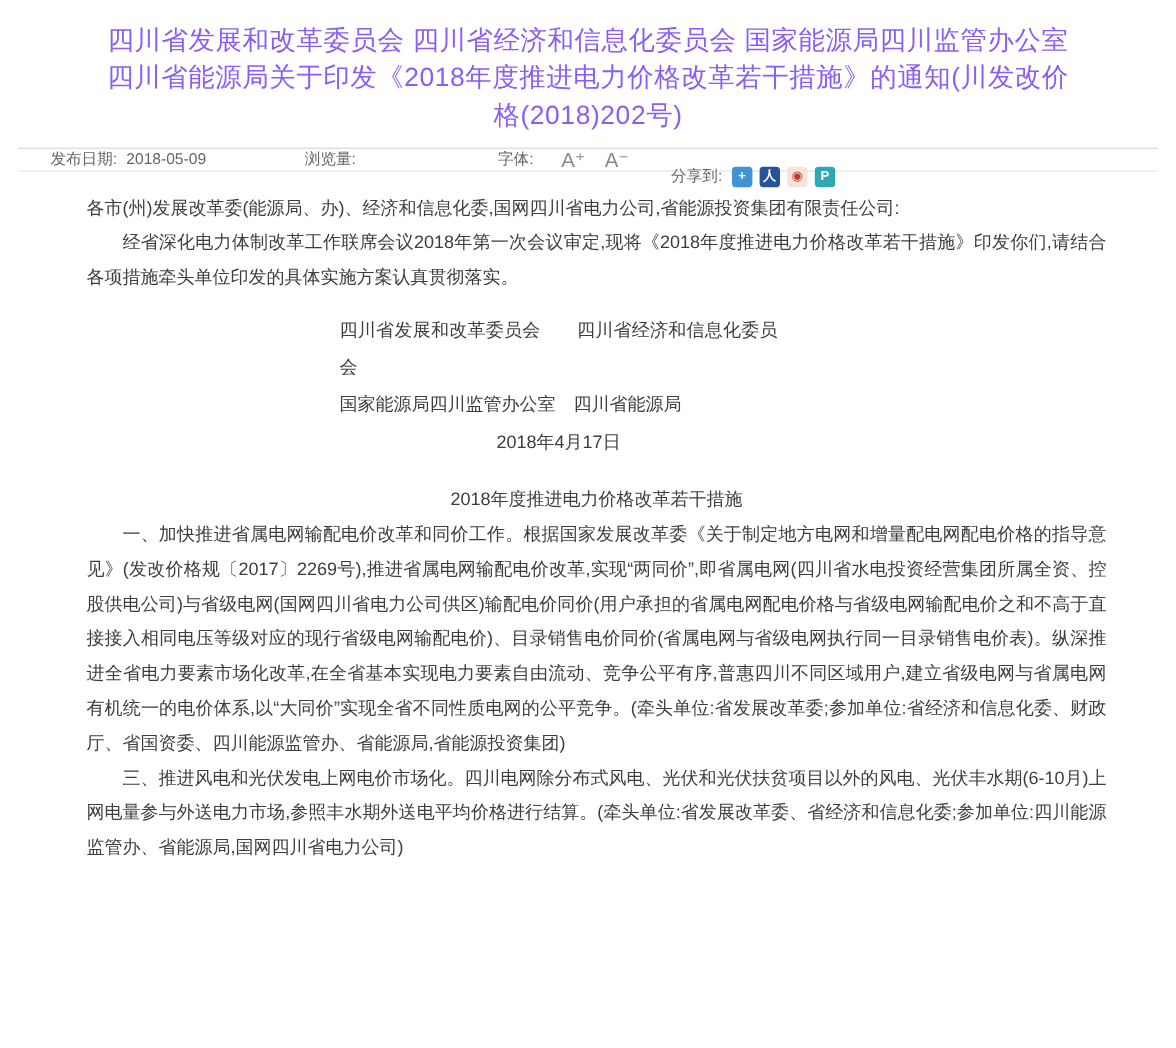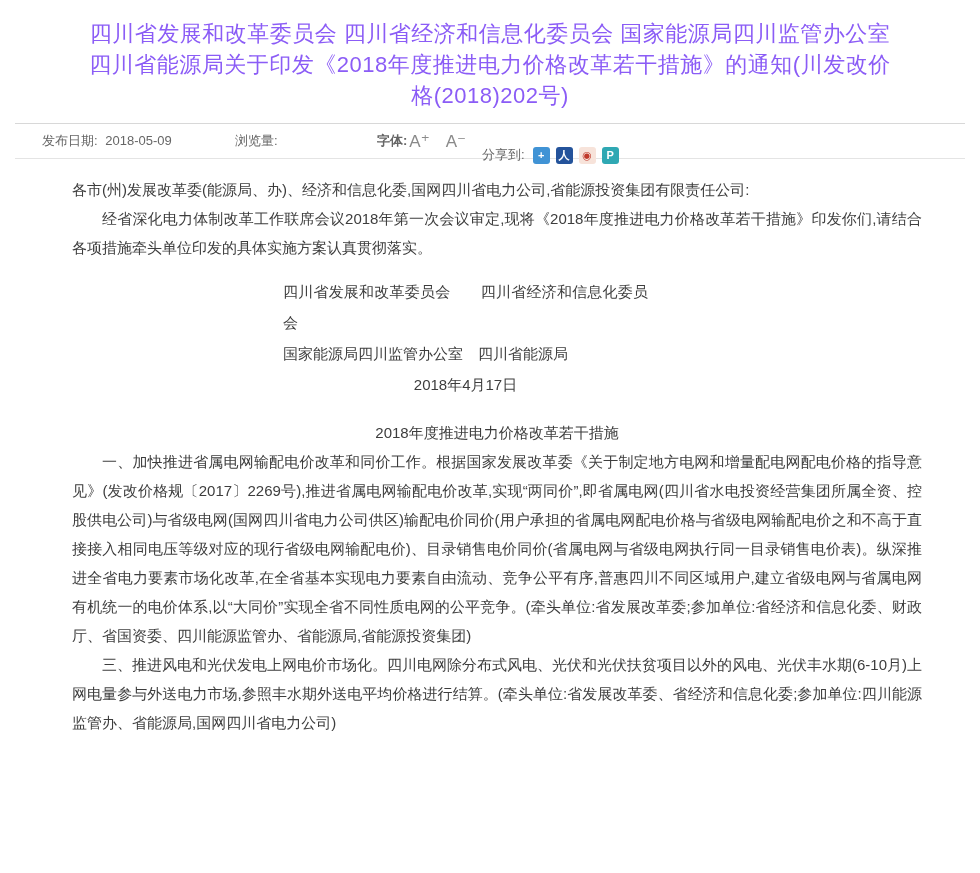--- a/index.html
+++ b/index.html
@@ -24,29 +24,30 @@
   
   .meta-bar {
     margin: 12px 15px 0 15px;
     border-top: 1px solid #d8d8d8;
     border-bottom: 1px solid #e4e4e4;
     padding: 8px 0 8px 27px;
     display: flex;
     align-items: center;
     font-size: 13px;
     color: #666;
-    height: 36px;
+    height: 20px;
+    gap: 19px;
   }
   .meta-item { white-space: nowrap; }
   .meta-item .lbl { margin-right: 4px; }
   .mi-date   { width: 193px; }
   .mi-source { width: 235px; }
   .mi-views  { width: 142px; }
   .font-controls { display: flex; align-items: center; }
-  .font-controls .lbl { margin-right: 2px; font-weight: bold; }
+  .font-controls .lbl { margin-right: 23px; }
   .font-btn {
     font-size: 17px; color: #8a8a8a; text-decoration: none;
     margin-right: 16px; cursor: pointer; line-height: 1;
   }
   .share { display: flex; align-items: center; margin-top: 28px; }
   .share .lbl { margin-right: 8px; }
   .share-icon {
     width: 17px; height: 17px; border-radius: 3px;
     display: inline-flex; align-items: center; justify-content: center;
     font-size: 11px; font-weight: 700; line-height: 1;

